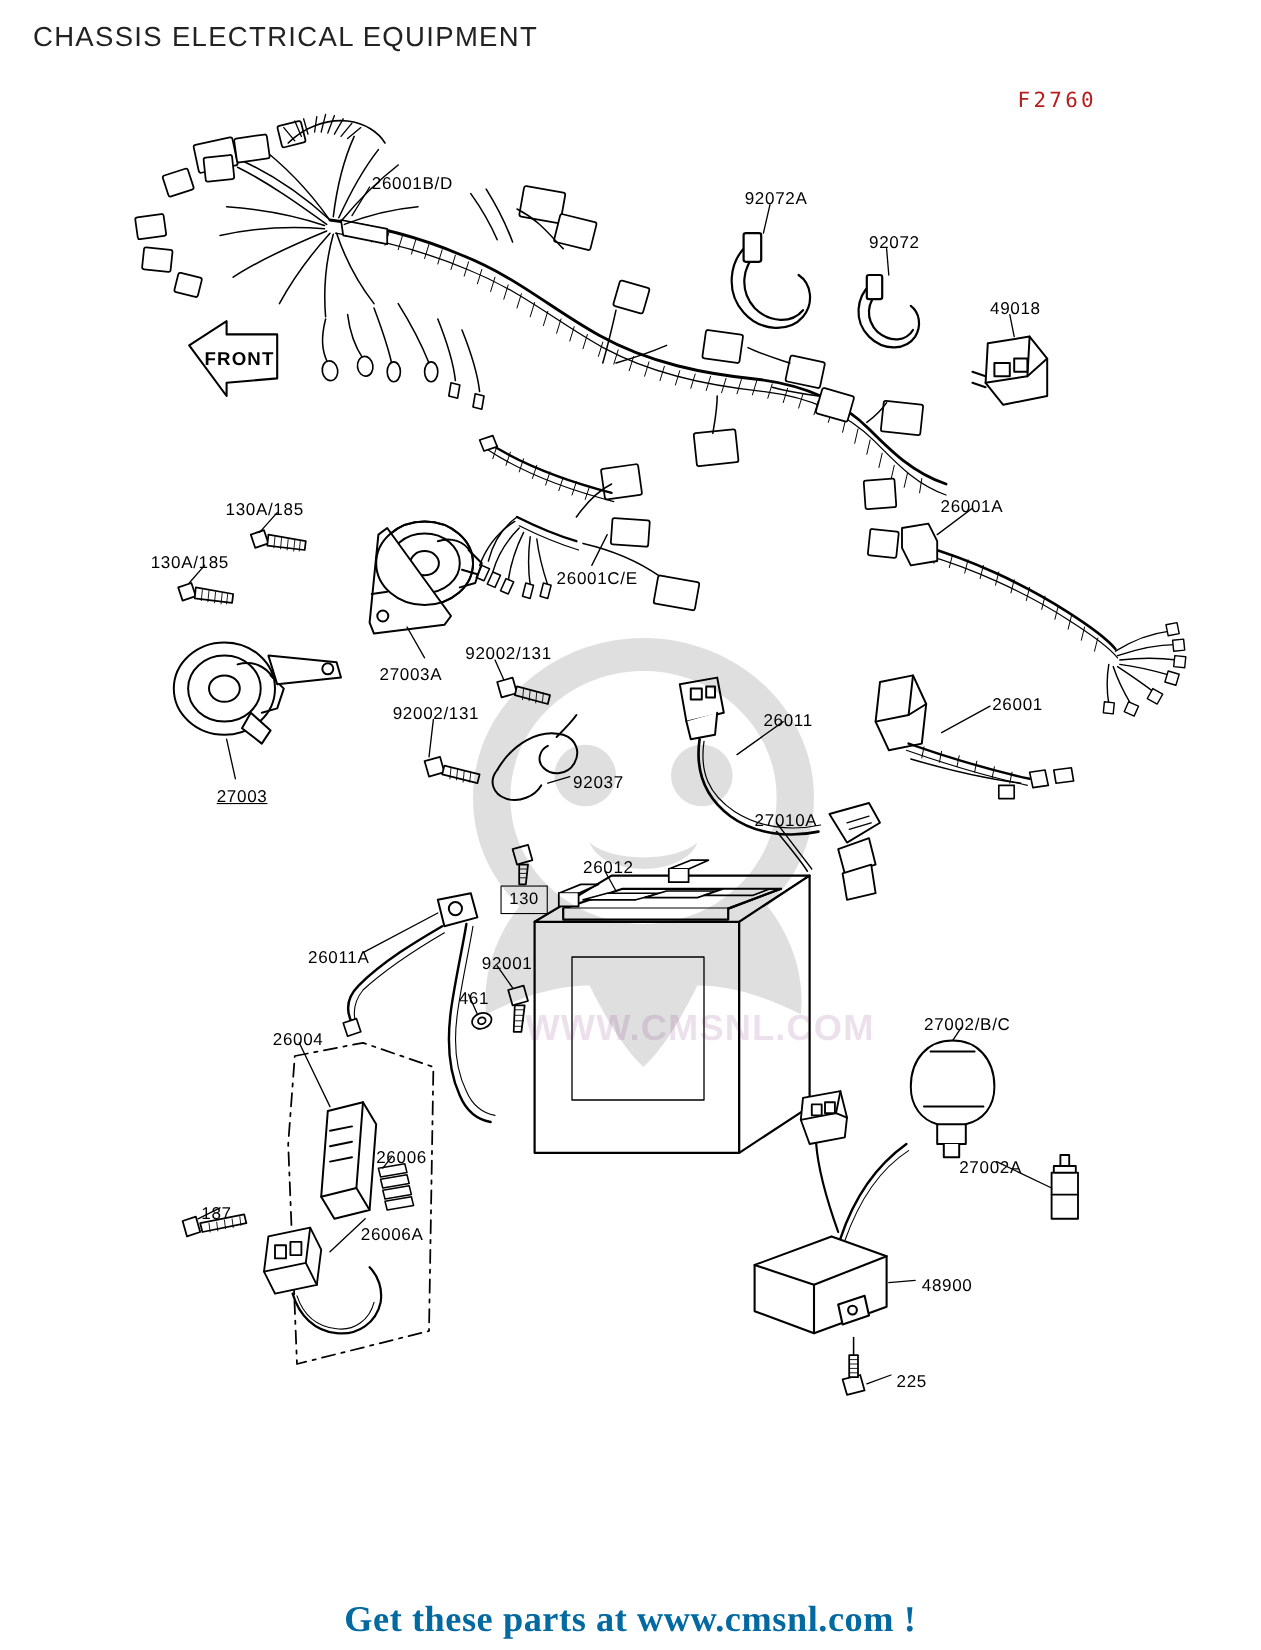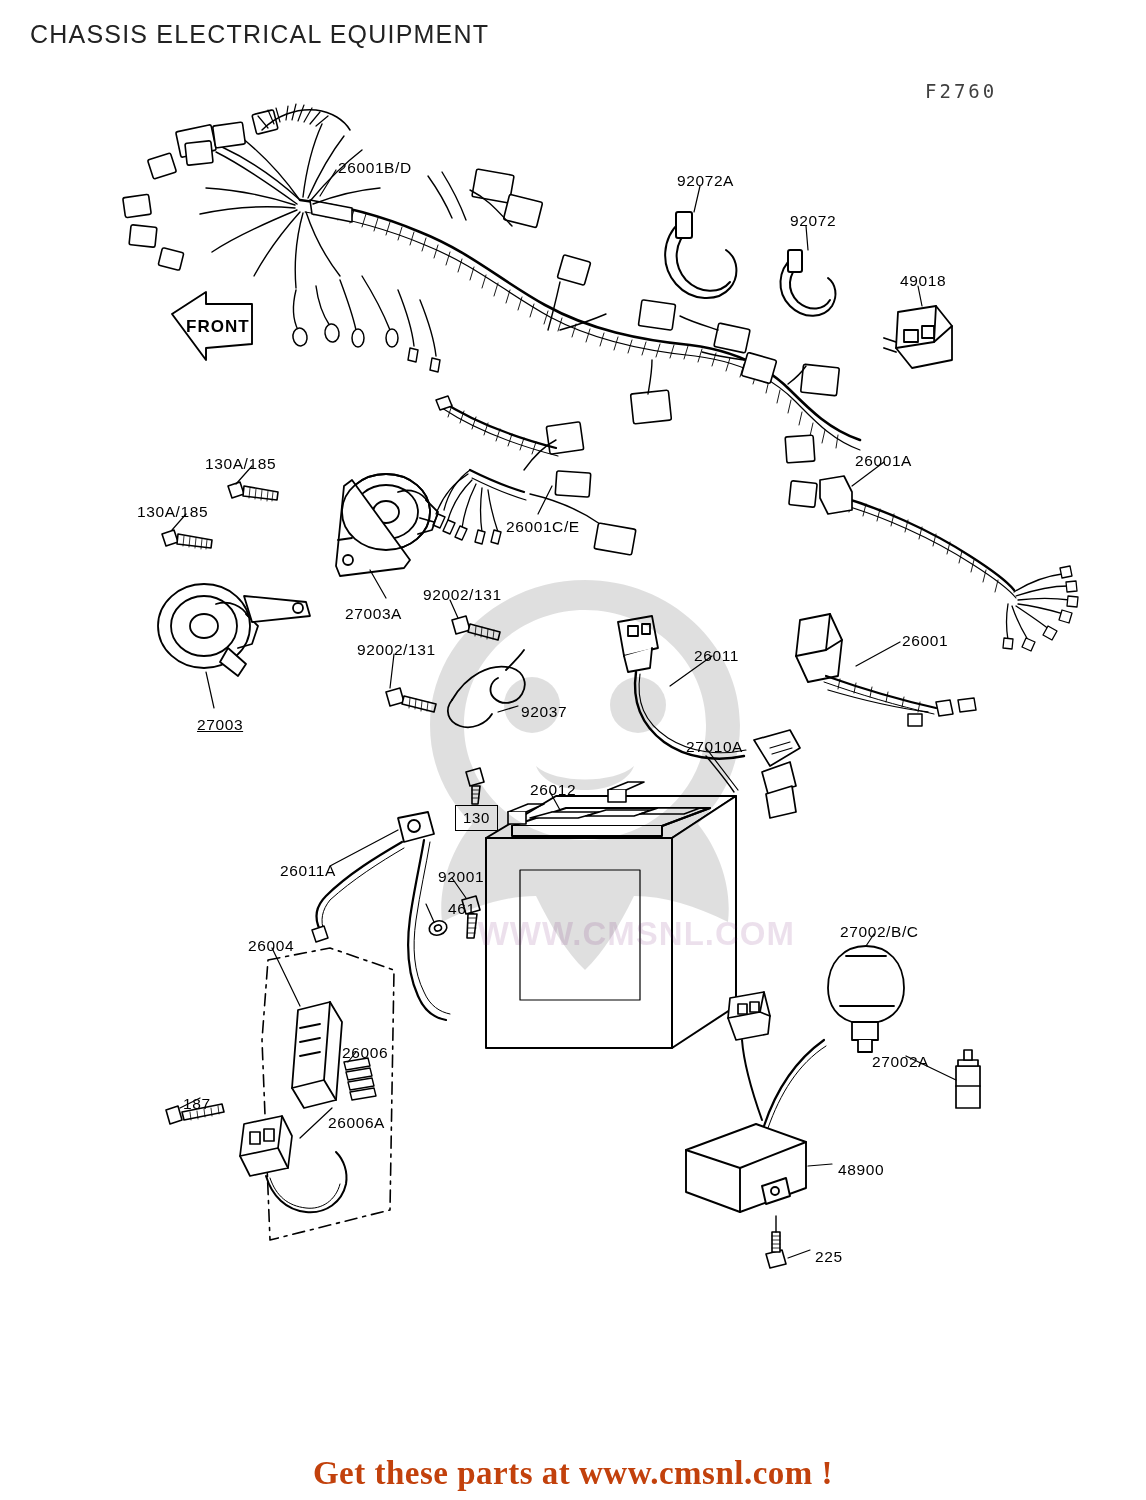--- a/index.html
+++ b/index.html
@@ -30,32 +30,32 @@
     color: #222;
     white-space: nowrap;
   }
   .figcode {
     position: absolute;
     left: 925px;
     top: 80px;
     font-size: 19px;
     letter-spacing: 3px;
     font-family: "DejaVu Sans Mono", monospace;
-    color: #404040;
+    color: #b91c1c;
     white-space: nowrap;
   }
   .footer {
     position: absolute;
     left: 0;
     top: 1455px;
     width: 1146px;
     text-align: center;
     font-size: 33px;
     font-weight: bold;
-    color: #c2410c;
+    color: #0369a1;
     font-family: "Liberation Serif", serif;
     letter-spacing: 0.5px;
   }
 
   
   .lbl {
     position: absolute;
     font-size: 15.5px;
     letter-spacing: 0.6px;
     color: #000;
@@ -698,21 +698,21 @@
       <div class="lbl" style="left: 357px; top: 641px;">92002/131</div>
       <div class="lbl" style="left: 694px; top: 647px;">26011</div>
       <div class="lbl" style="left: 902px; top: 632px;">26001</div>
       <div class="lbl" style="left: 521px; top: 703px;">92037</div>
       <div class="lbl" style="left: 197px; top: 716px; text-decoration: underline;">27003</div>
       <div class="lbl" style="left: 686px; top: 738px;">27010A</div>
       <div class="lbl" style="left: 530px; top: 781px;">26012</div>
       <div class="lbl boxed" style="left: 455px; top: 805px; text-align: right;">130</div>
       <div class="lbl" style="left: 280px; top: 862px;">26011A</div>
       <div class="lbl" style="left: 438px; top: 868px;">92001</div>
-      <div class="lbl" style="left: 417px; top: 900px; padding-left: 31px;">461</div>
+      <div class="lbl" style="left: 417px; top: 900px;">461</div>
       <div class="lbl" style="left: 248px; top: 937px;">26004</div>
       <div class="lbl" style="left: 840px; top: 923px;">27002/B/C</div>
       <div class="lbl" style="left: 872px; top: 1053px;">27002A</div>
       <div class="lbl" style="left: 342px; top: 1044px;">26006</div>
       <div class="lbl" style="left: 328px; top: 1114px;">26006A</div>
       <div class="lbl" style="left: 183px; top: 1095px;">187</div>
       <div class="lbl" style="left: 838px; top: 1161px;">48900</div>
       <div class="lbl" style="left: 815px; top: 1248px;">225</div>
     </div>
 

